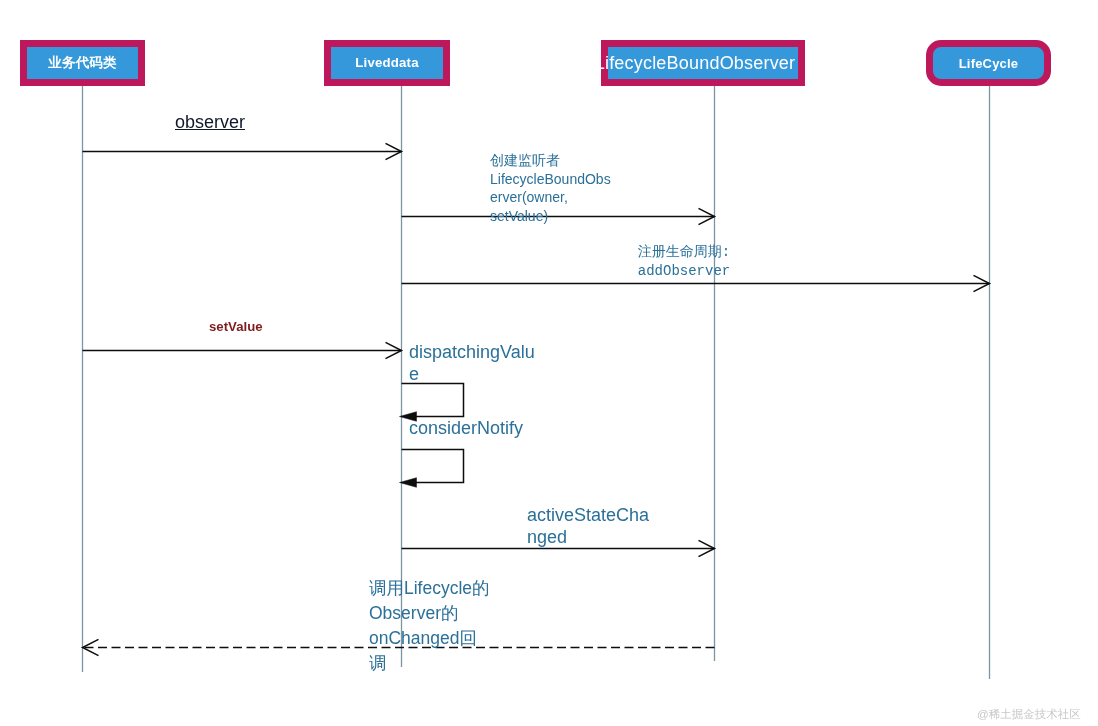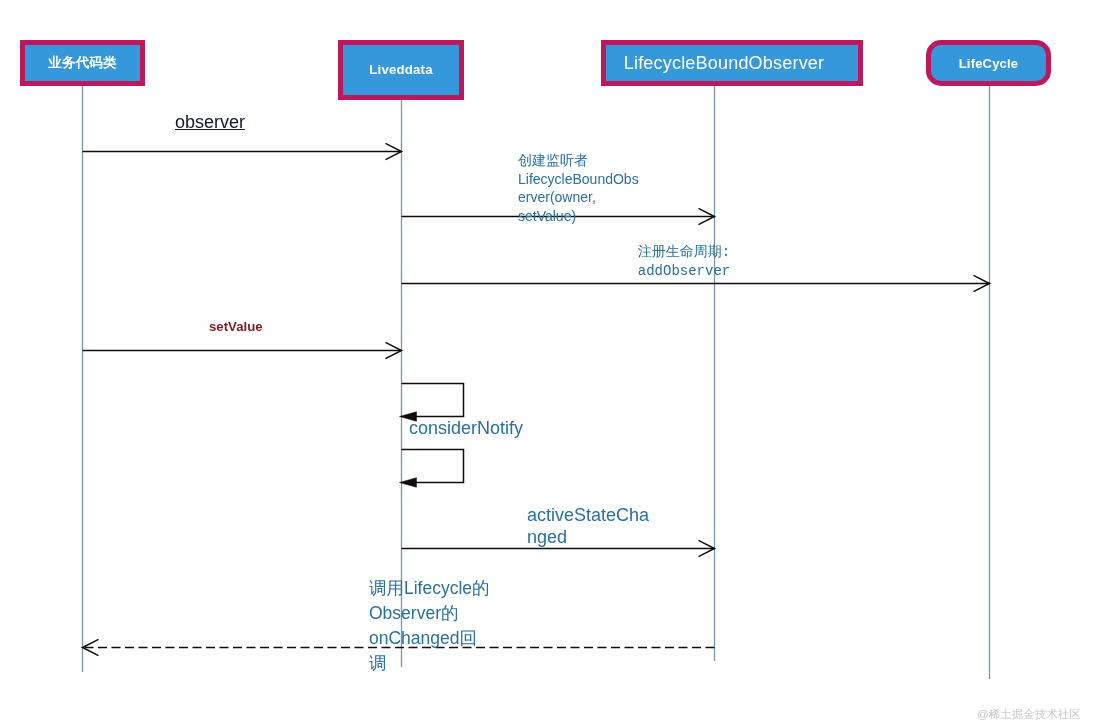--- a/index.html
+++ b/index.html
@@ -7,35 +7,35 @@
   body{
     width:1098px;height:726px;
     font-family:"Liberation Sans",sans-serif;
     overflow:hidden;
   }
   #stage{position:relative;width:1098px;height:726px;background:#fff;}
   svg#lines{position:absolute;left:0;top:0;width:1098px;height:726px;}
   .lbox{
     position:absolute;display:flex;align-items:center;justify-content:center;
     color:#ffffff;background:#3498DB;box-sizing:border-box;
-    border:5px solid #be185d;line-height:1;letter-spacing:.2px;
+    border:7px solid #be185d;line-height:1;letter-spacing:.2px;
   }
   .lbl{position:absolute;color:#2A7099;white-space:pre;}
   .lbl.c{text-align:left;transform:translateX(-50%);font-family:Liberation Mono, monospace;}
   #watermark{position:absolute;color:#c8c8c8;font-size:11.5px;white-space:pre;margin-top:11px;}
 
   
   #pb-biz      {left:20px; top:40px; width:125px;height:46px;font-size:13.5px;font-weight:bold;}
-  #pb-livedata {left:338px;top:40px; width:126px;height:60px;font-size:13.2px;font-weight:bold;}
-  #pb-lbo      {left:601px;top:40px; width:262px;height:46px;font-size:18px;padding-right:16px;}
+  #pb-livedata {left:324px;top:40px; width:126px;height:46px;font-size:13.2px;font-weight:bold;}
+  #pb-lbo      {left:601px;top:40px; width:204px;height:46px;font-size:18px;padding-right:16px;}
   #pb-lifecycle{left:926px;top:40px; width:125px;height:46px;font-size:13px;font-weight:bold;border-radius:15px;}
 
   
   #lb-observer      {left:175px;top:111px;font-size:18px;  line-height:22px;color:#0f172a;text-decoration:underline;}
-  #lb-create        {left:490px;top:151px;  font-size:14px;line-height:18.6px;margin-left:28px;}
+  #lb-create        {left:490px;top:151px;  font-size:14px;line-height:18.6px;}
   #lb-register      {left:684px;top:243px;  font-size:14px;line-height:18.5px;}
   #lb-setvalue      {left:209px;top:318px;  font-size:13.2px;font-weight:bold;line-height:18px;color:#7f1d1d;}
   #lb-dispatching   {left:409px;top:342px;  font-size:18px;  line-height:21.5px;}
   #lb-consider      {left:409px;top:416px;  font-size:18px;  line-height:25px;}
   #lb-activestate   {left:490px;top:504px;  font-size:18px;  line-height:22px;margin-left:37px;}
   #lb-onchanged     {left:369px;top:576px;  font-size:17.5px;line-height:25px;}
   #watermark        {left:977px;top:696px;}
 </style>
 </head>
 <body>
@@ -98,20 +98,21 @@
     </div>
 
   <div class="lbl" id="lb-observer"><div>observer</div></div>
 
   <div class="lbl" id="lb-create"><div>创建监听者</div><div>LifecycleBoundObs</div><div>erver(owner,</div><div>setValue)</div></div>
 
   <div class="lbl c" id="lb-register"><div>注册生命周期:</div><div>addObserver</div></div>
 
   <div class="lbl" id="lb-setvalue"><div>setValue</div></div>
 
+  <div class="lbl" id="lb-dispatching"><div>dispatchingValu</div><div>e</div></div>
 
   <div class="lbl" id="lb-consider"><div>considerNotify</div></div>
 
   <div class="lbl" id="lb-activestate"><div>activeStateCha</div><div>nged</div></div>
 
   <div class="lbl" id="lb-onchanged"><div>调用Lifecycle的</div><div>Observer的</div><div>onChanged回</div><div>调</div></div>
 
   <div id="watermark">@稀土掘金技术社区</div>
 </div>
 

